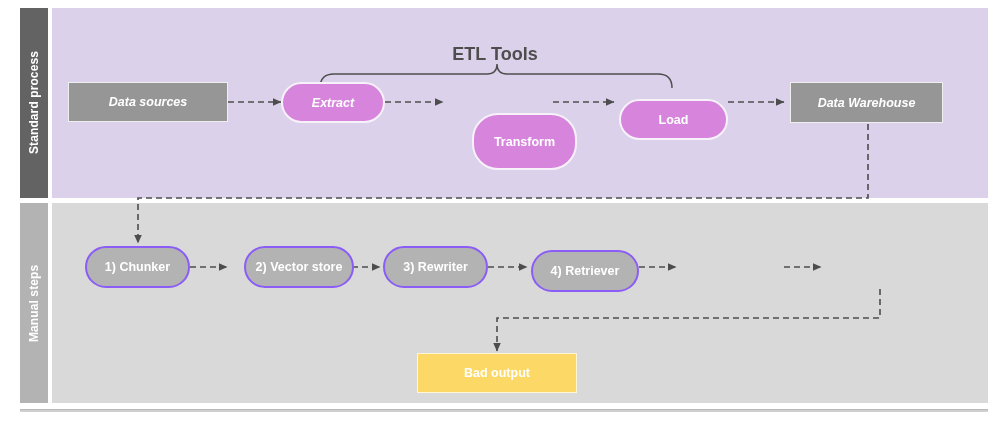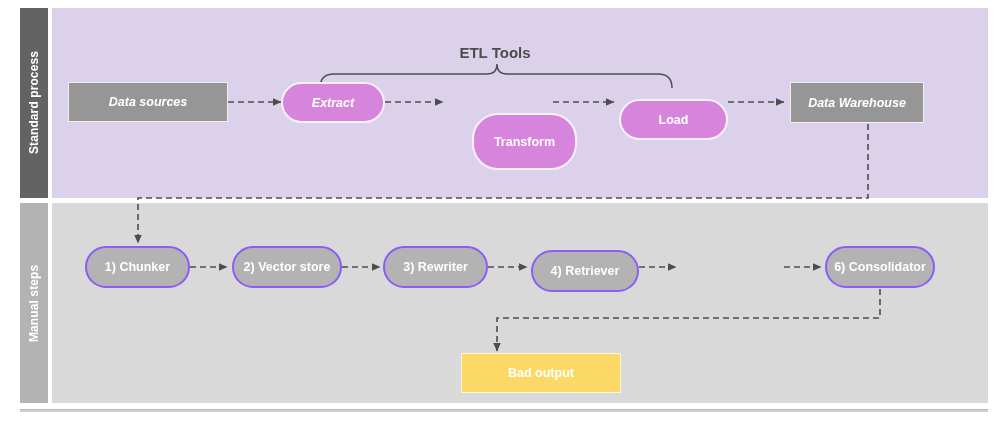--- a/index.html
+++ b/index.html
@@ -80,32 +80,31 @@
     border-radius: 26px;
   }
   .node.pill-gray {
     background: #b3b3b3;
     border: 2px solid #8b5cf6;
     border-radius: 26px;
   }
   .node.rect-yellow {
     background: #fcd966;
     border: 1px solid #fff6d6;
-    margin-left: 44px;
   }
 
   
   #etl-caption {
     position: absolute;
     left: 400px;
     top: 44px;
     width: 190px;
     text-align: center;
     color: #4d4d4d;
-    font-size: 15px;
+    font-size: 18px;
     font-weight: bold;
   }
 
   
   #wires {
     position: absolute;
     left: 0;
     top: 0;
     width: 1003px;
     height: 430px;
@@ -153,28 +152,27 @@
   <div id="etl-caption">ETL Tools</div>
 
   <div class="node rect" style="left:68px;  top:82px;  width:160px; height:40px;">Data sources</div>
 
   <div class="node pill-magenta" style="left:281px; top:82px; width:104px; height:41px;font-style:italic;">Extract</div>
 
   <div class="node pill-magenta" style="left:472px; top:82px; width:105px; height:57px;margin-top:31px;">Transform</div>
 
   <div class="node pill-magenta" style="left:619px; top:99px; width:109px; height:41px;">Load</div>
 
-  <div class="node rect" style="left:790px; top:82px; width:134px; height:41px;">Data Warehouse</div>
+  <div class="node rect" style="left:790px; top:82px; width:153px; height:41px;">Data Warehouse</div>
 
   <div class="node pill-gray" style="left:85px;  top:246px; width:105px; height:42px;">1) Chunker</div>
 
-  <div class="node pill-gray" style="left:232px; top:246px; width:110px; height:42px;">2) Vector store</div>
+  <div class="node pill-gray" style="left:244px; top:246px; width:110px; height:42px;">2) Vector store</div>
 
   <div class="node pill-gray" style="left:383px; top:246px; width:105px; height:42px;">3) Rewriter</div>
 
   <div class="node pill-gray" style="left:531px; top:250px; width:108px; height:42px;">4) Retriever</div>
 
 
-  <div class="node pill-gray" style="left:825px; top:246px; width:110px; height:42px;">6) Consolidator</div>
 
   <div class="node rect-yellow" style="left:417px; top:353px; width:160px; height:40px;">Bad output</div>
 
 </div>
 
 </body></html>

